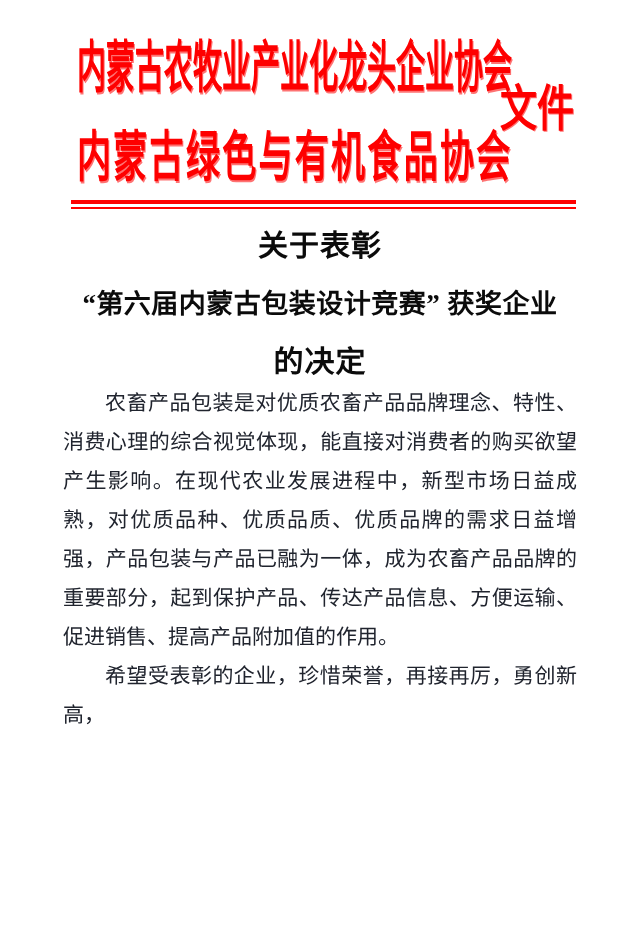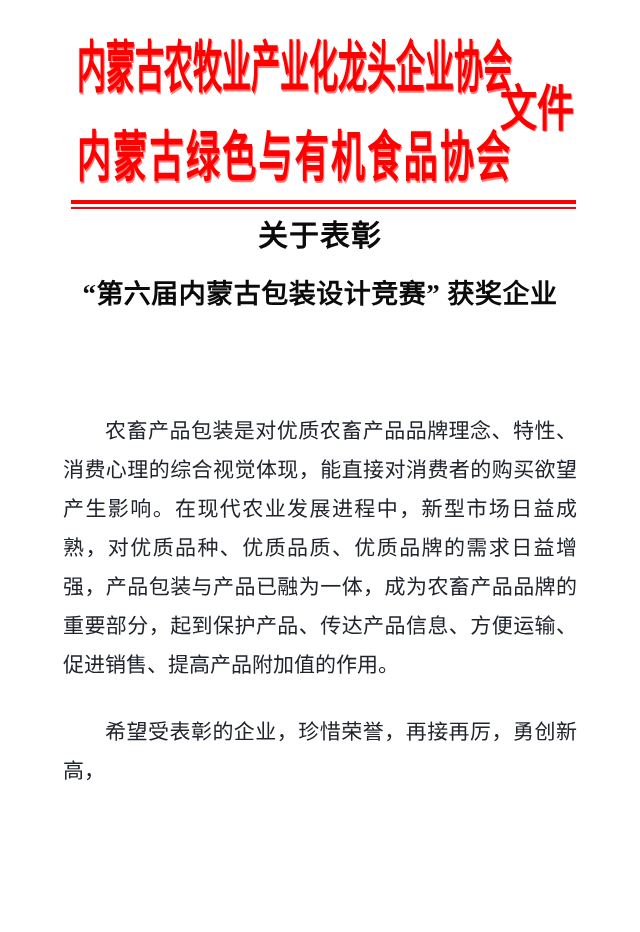--- a/index.html
+++ b/index.html
@@ -46,21 +46,21 @@
   
   .red-rule{
     position:absolute;
     left:71px;top:200px;width:505px;
   }
   .red-rule .thick{height:4px;background:#fe0000;}
   .red-rule .thin{height:2px;background:#fe0000;margin-top:3px;}
   
   .title-block{
     position:absolute;
-    left:0;top:207px;width:640px;
+    left:0;top:217px;width:640px;
     text-align:center;
     color:#0b0b0b;
     font-weight:bold;
   }
   .title-line{
     line-height:58px;
     font-size:30px;
     letter-spacing:1px;
     white-space:nowrap;
   }
@@ -69,41 +69,42 @@
   .body-block{
     position:absolute;
     left:63px;top:384px;width:514px;
     color:#20242e;
     font-size:21px;
     line-height:39px;
     text-align:justify;
     text-justify:inter-ideograph;
   }
   .body-block p{margin:0;}
-  .body-block p.indent{text-indent:2em;margin-top:28px;}
+  .body-block p.indent{text-indent:2em;}
 </style>
 </head>
 <body>
 
 <div class="page">
 
   <div class="letterhead">
     <div class="org-line org-line-1">内蒙古农牧业产业化龙头企业协会</div>
     <div class="doc-type">文件</div>
     <div class="org-line org-line-2">内蒙古绿色与有机食品协会</div>
   </div>
 
   <div class="red-rule">
     <div class="thick"></div>
     <div class="thin"></div>
   </div>
 
   <div class="title-block">
     <div class="title-line">关于表彰</div>
     <div class="title-line mid">“第六届内蒙古包装设计竞赛” 获奖企业</div>
+    <div class="title-line">的决定</div>
   </div>
 
   <div class="body-block">
     <p class="indent">农畜产品包装是对优质农畜产品品牌理念、特性、消费心理的综合视觉体现，能直接对消费者的购买欲望产生影响。在现代农业发展进程中，新型市场日益成熟，对优质品种、优质品质、优质品牌的需求日益增强，产品包装与产品已融为一体，成为农畜产品品牌的重要部分，起到保护产品、传达产品信息、方便运输、促进销售、提高产品附加值的作用。</p>
     <p class="indent">希望受表彰的企业，珍惜荣誉，再接再厉，勇创新高，</p>
   </div>
 
 </div>
 
 </body></html>

